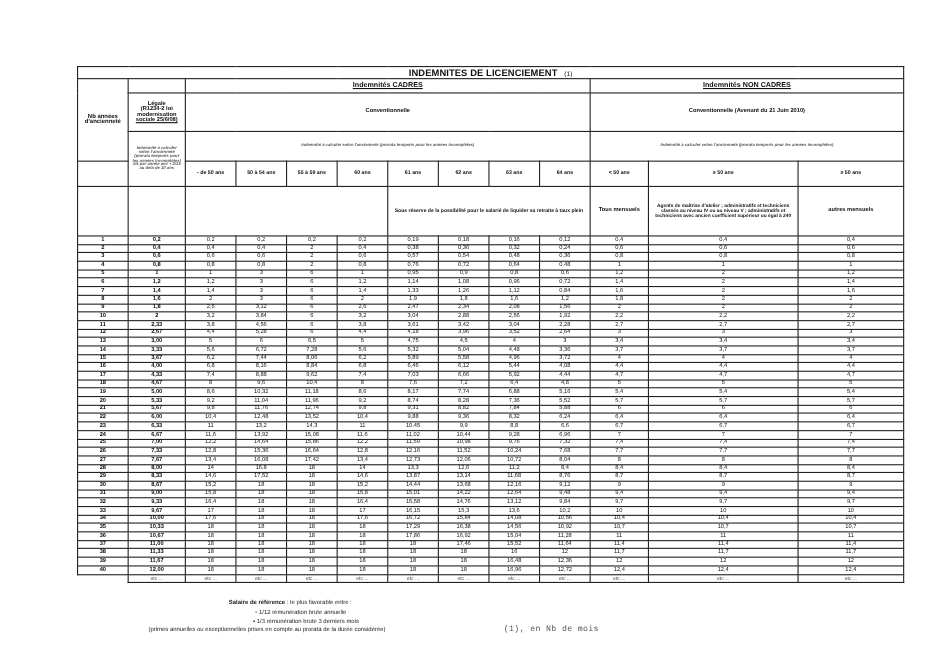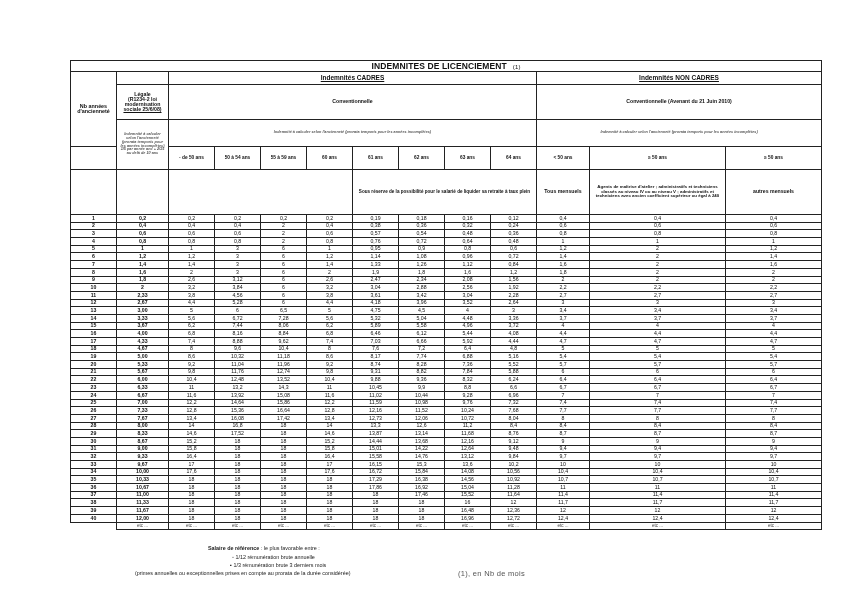--- a/index.html
+++ b/index.html
@@ -16,21 +16,21 @@
   .nb-h { font-size:5.4px; font-weight:bold; line-height:1.3; }
   .italic-note { font-size:3.8px; font-style:italic; color:#555; line-height:1.35; padding:1px 2px !important; }
   .age { font-size:4.8px; font-weight:bold; height:22px; }
   .reserve { font-size:4.6px; font-weight:bold; line-height:1.4; padding:2px 4px !important; }
   .agents { font-size:4.4px; font-weight:bold; line-height:1.35; padding:2px 3px !important; height:40px; }
   td.v { font-size:5.2px; height:6.7px; }
   td.v.b { font-weight:bold; }
   tr.etc td.v { font-size:4.6px; color:#444; }
   .foot { position:absolute; font-size:5.4px; color:#222; white-space:nowrap; }
   .foot b { font-weight:bold; }
-  .hand { position:absolute; left:458px; top:569px; font-family:Liberation Sans, sans-serif; font-size:7.5px; color:#555; letter-spacing:0.3px; }
+  .hand { position:absolute; left:458px; top:569px; font-family:Liberation Mono, monospace; font-size:7.5px; color:#555; letter-spacing:0.3px; }
 </style>
 </head>
 <body>
 
 <div id="sheet">
   <table class="grid">
     <colgroup>
       <col style="width:46px">
         <col style="width:52px">
         <col style="width:46px">

